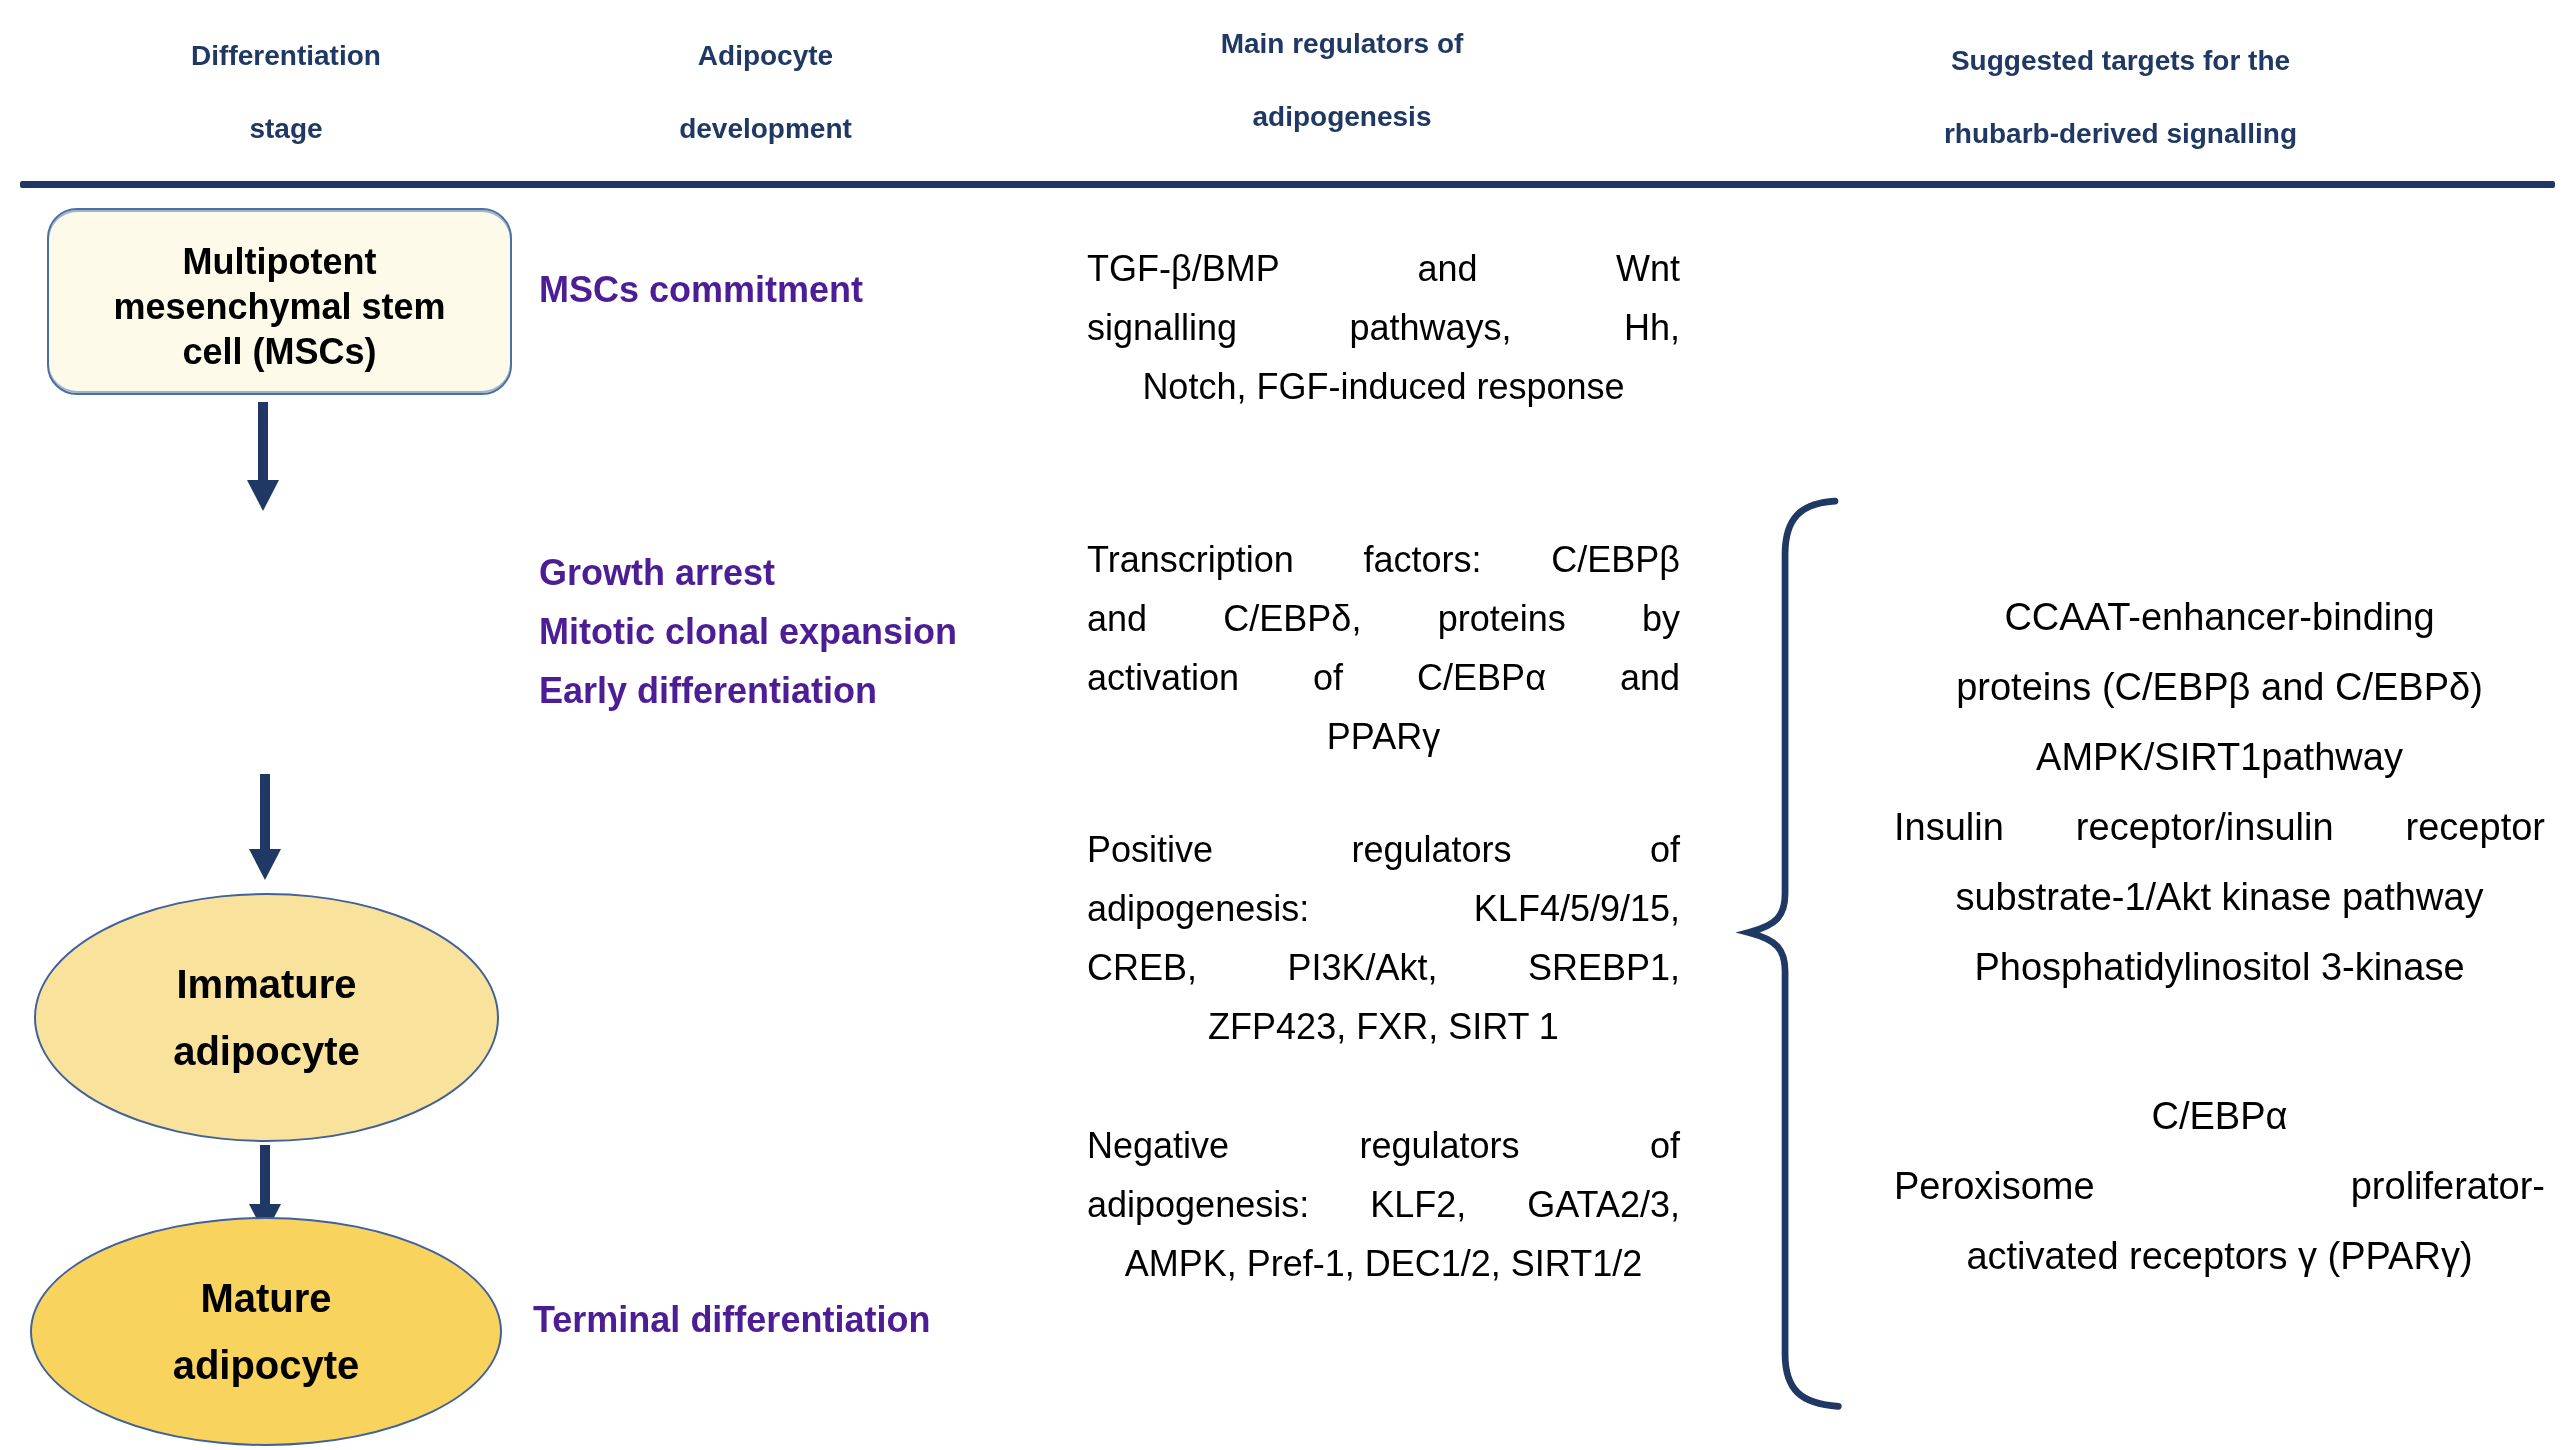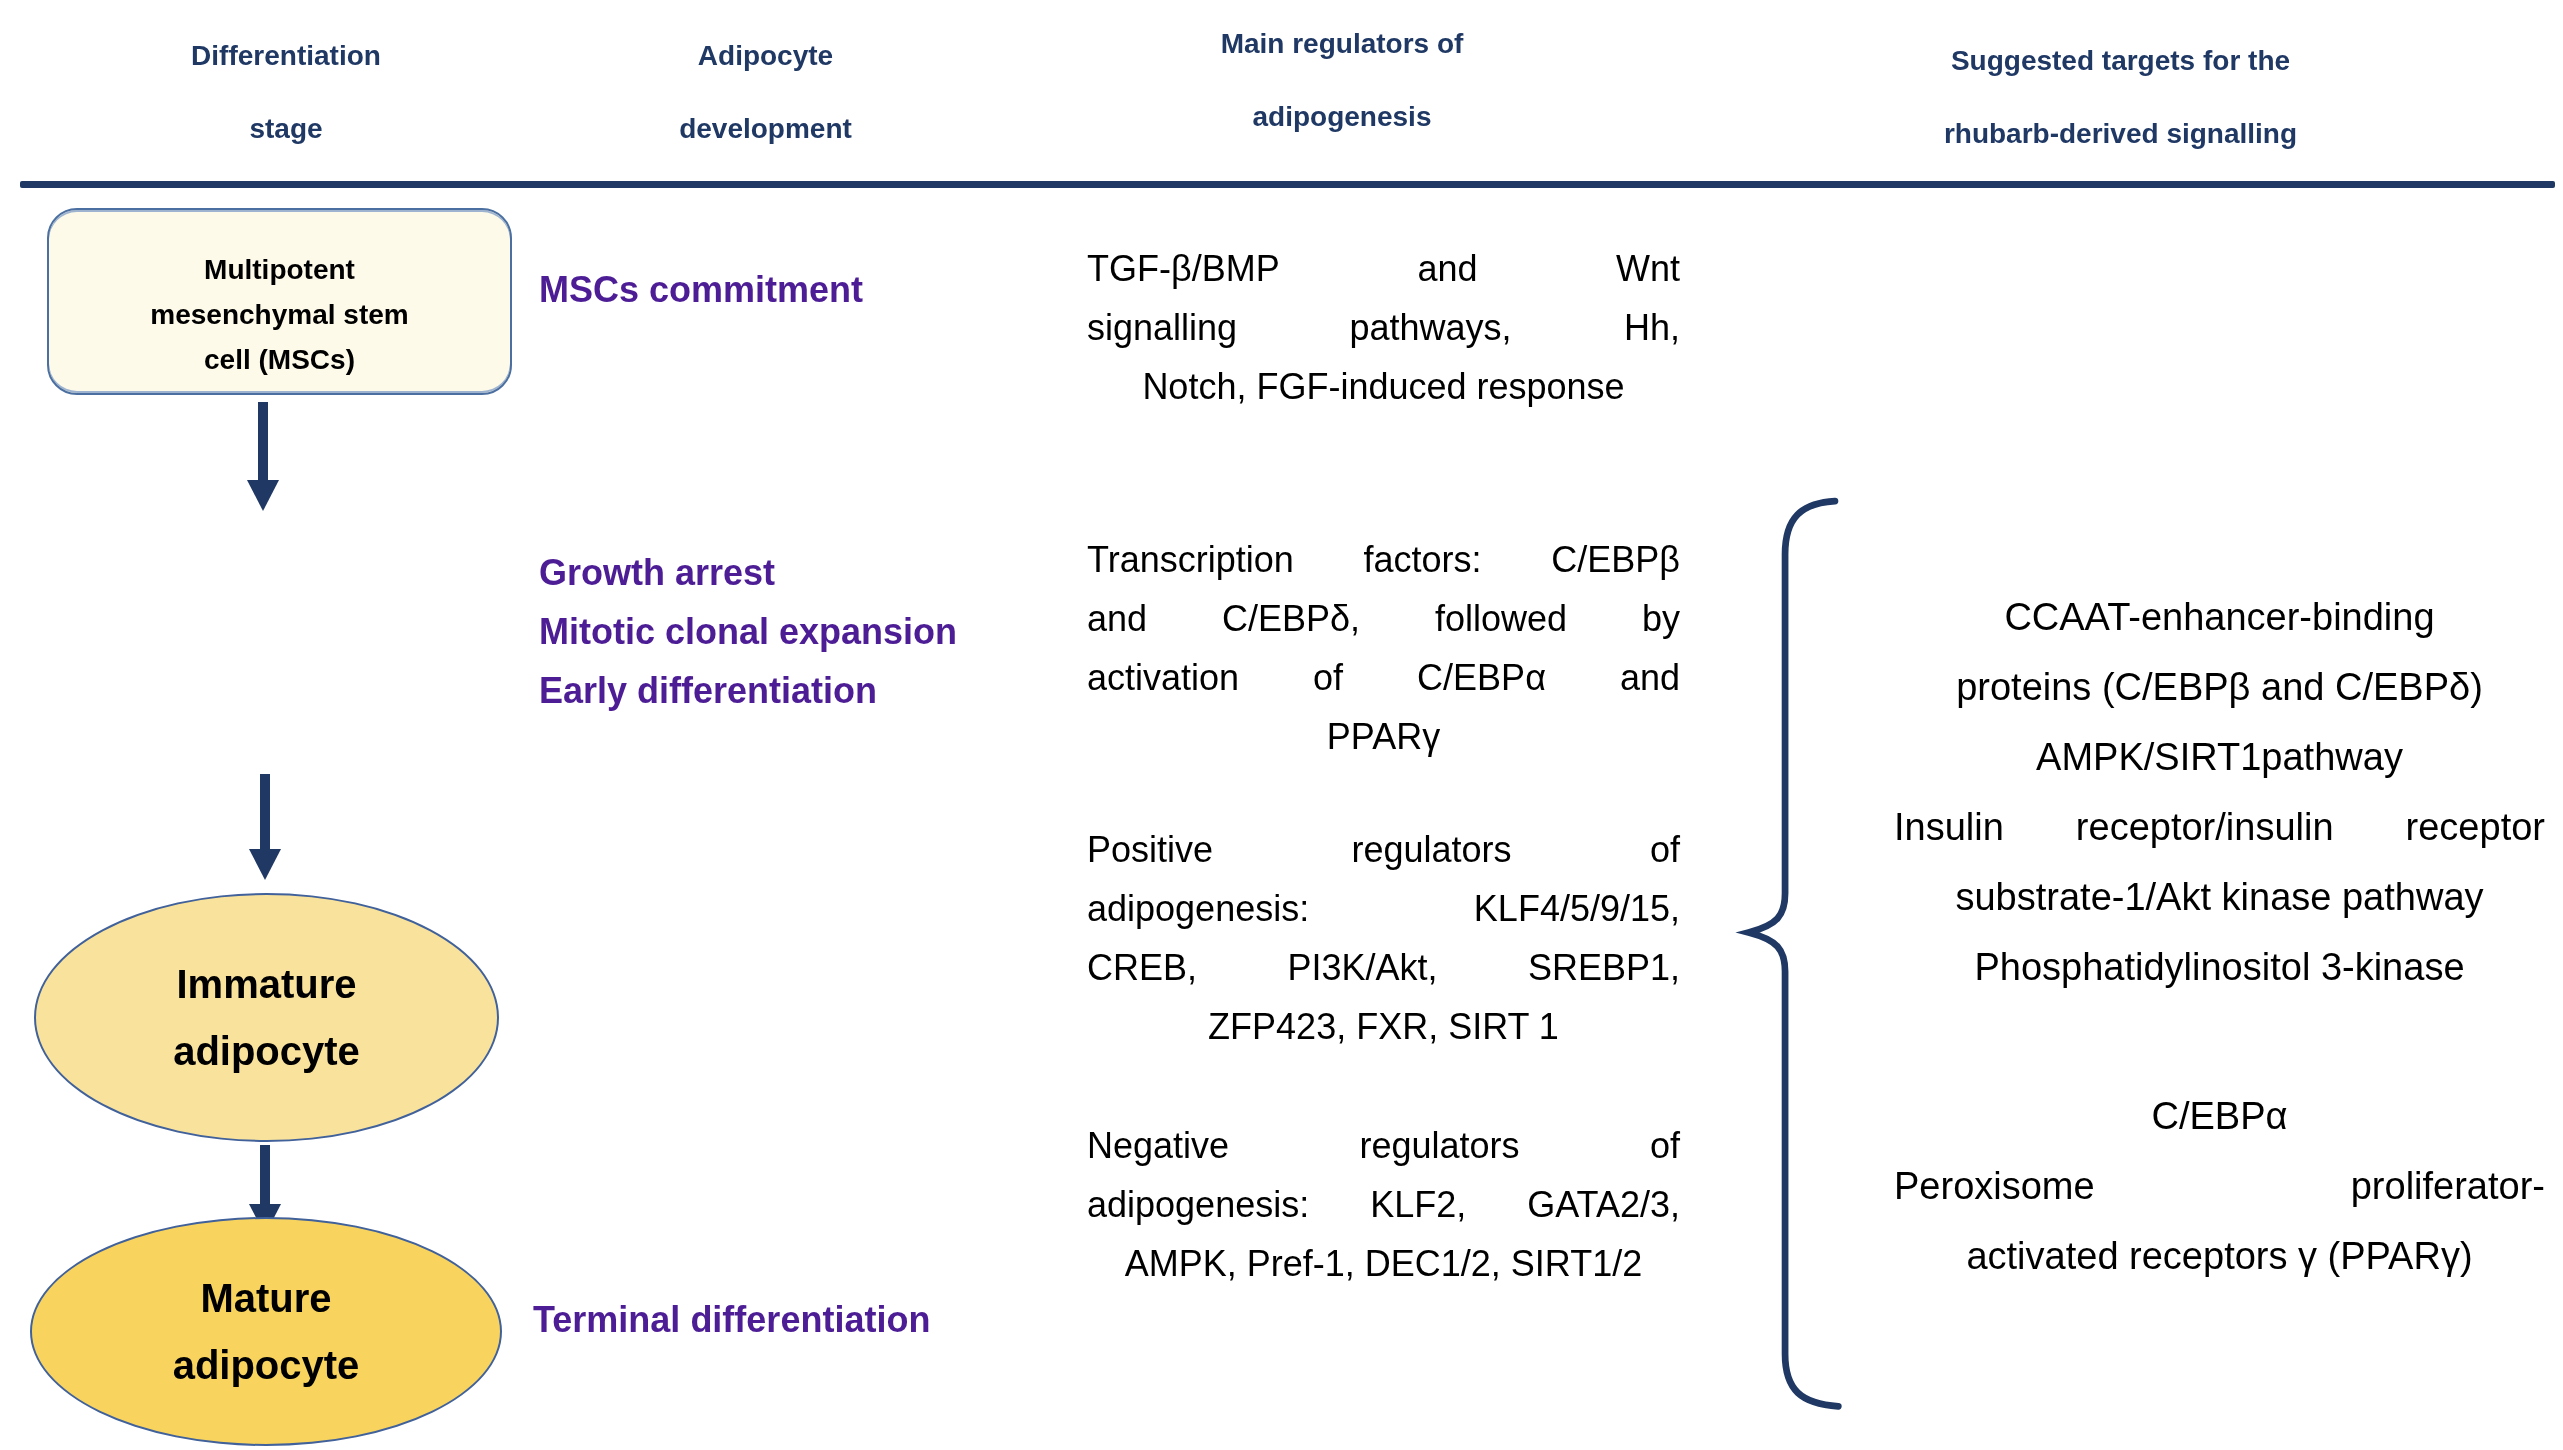--- a/index.html
+++ b/index.html
@@ -26,23 +26,23 @@
     border-radius:2px;
   }
   
   .mscbox{
     box-sizing:border-box;
     background:#FDFAEA;
     border:2.7px solid #4A6FA0;
     border-radius:30px;
     text-align:center;
     font-weight:bold;
-    font-size:28px;
+    font-size:36px;
     line-height:45px;
-    padding-top:37px;
+    padding-top:29px;
     color:#000;
     box-shadow:0 -2px 0 #9db3cf inset, 0 2px 0 #9db3cf inset;
   }
   .ellipse{
     box-sizing:border-box;
     border:2px solid #41619B;
     border-radius:50%;
     display:flex;
     flex-direction:column;
     align-items:center;
@@ -143,21 +143,21 @@
   <div class="abs devtext" style="left:533px;top:1290px;">Terminal differentiation</div>
 
   <div class="abs para" style="left:1087px;top:239px;width:593px;">
     <span class="l j">TGF-β/BMP and Wnt</span>
     <span class="l j">signalling pathways, Hh,</span>
     <span class="l">Notch, FGF-induced response</span>
   </div>
 
   <div class="abs para" style="left:1087px;top:530px;width:593px;">
     <span class="l j">Transcription factors: C/EBPβ</span>
-    <span class="l j">and C/EBPδ, followed by</span>
+    <span class="l j">and C/EBPδ, proteins by</span>
     <span class="l j">activation of C/EBPα and</span>
     <span class="l">PPARγ</span>
   </div>
 
   <div class="abs para" style="left:1087px;top:820px;width:593px;">
     <span class="l j">Positive regulators of</span>
     <span class="l j">adipogenesis: KLF4/5/9/15,</span>
     <span class="l j">CREB, PI3K/Akt, SREBP1,</span>
     <span class="l">ZFP423, FXR, SIRT 1</span>
   </div>

